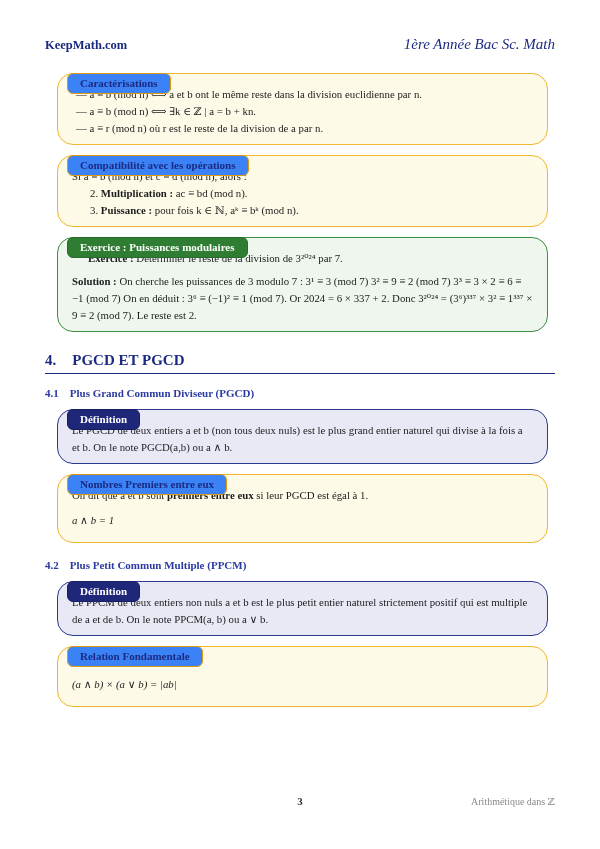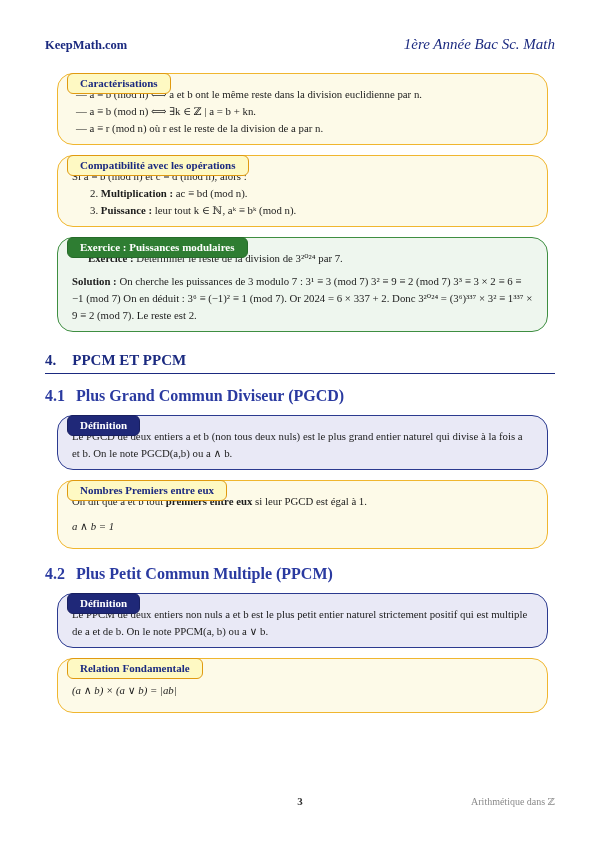--- a/index.html
+++ b/index.html
@@ -45,21 +45,21 @@
     white-space: nowrap;
   }
   .callout .box-body {
     margin-top: 10px;
     border-radius: 16px;
     padding: 12px 14px 7px 14px;
     font-size: 10.8px;
     line-height: 17px;
   }
   
-  .callout.gold .tab { background: #fef9c3; color: #1b2a80; border: 1px solid #e09a10; }
+  .callout.gold .tab { background: #3b82f6; color: #1b2a80; border: 1px solid #e09a10; }
   .callout.gold .box-body { background: #fdfae8; border: 1.5px solid #f0b62f; }
   
   .callout.green .tab { background: #2e7d32; color: #ffffff; border: 1px solid #266b2a; }
   .callout.green .box-body { background: #eef6ee; border: 1.5px solid #3e8e41; }
   
   .callout.navy .tab { background: #1f2878; color: #ffffff; border: 1px solid #181f60; }
   .callout.navy .box-body { background: #e9e9f6; border: 1.5px solid #2b3a8f; }
 
   .dash-item { padding-left: 4px; }
   .list-item { padding-left: 18px; }
@@ -78,21 +78,21 @@
     border-bottom: 1.5px solid #1b2a80;
     color: #1b2a80;
     font-weight: bold;
     font-size: 15px;
   }
   .section-heading .sec-num { margin-right: 16px; }
   .subsection-heading {
     margin: 13px 45px 0 45px;
     color: #2a3aa0;
     font-weight: bold;
-    font-size: 16px;
+    font-size: 11px;
   }
   .subsection-heading .sub-num { margin-right: 11px; }
   
   .page-footer { position: absolute; left: 0; right: 0; top: 795px; height: 16px; }
   .page-num {
     position: absolute; left: 0; right: 0;
     text-align: center;
     font-weight: bold;
     font-size: 11px;
     color: #333333;
@@ -124,70 +124,70 @@
       <div class="dash-item">—  a ≡ b (mod n)  ⟺  ∃k ∈ ℤ | a = b + kn.</div>
       <div class="dash-item">—  a ≡ r (mod n) où r est le reste de la division de a par n.</div>
     </div>
   </div>
 
   <div class="callout gold">
     <span class="tab">Compatibilité avec les opérations</span>
     <div class="box-body">
       <div class="intro-line">Si a ≡ b (mod n) et c ≡ d (mod n), alors :</div>
       <div class="list-item"><span>2.</span> <span class="bold">Multiplication :</span><span> ac ≡ bd (mod n).</span></div>
-      <div class="list-item"><span>3.</span> <span class="bold">Puissance :</span><span> leur tout k ∈ ℕ, aᵏ ≡ bᵏ (mod n).</span></div>
+      <div class="list-item"><span>3.</span> <span class="bold">Puissance :</span><span> pour fois k ∈ ℕ, aᵏ ≡ bᵏ (mod n).</span></div>
     </div>
   </div>
 
   <div class="callout green ex">
     <span class="tab">Exercice : Puissances modulaires</span>
     <div class="box-body">
       <div class="para"><span class="bold">Exercice :</span><span> Déterminer le reste de la division de 3²⁰²⁴ par 7.</span></div>
       <div><span class="bold">Solution :</span><span> On cherche les puissances de 3 modulo 7 : 3¹ ≡ 3 (mod 7) 3² ≡ 9 ≡ 2 (mod 7) 3³ ≡ 3 × 2 ≡ 6 ≡ −1 (mod 7) On en déduit : 3⁶ ≡ (−1)² ≡ 1 (mod 7). Or 2024 = 6 × 337 + 2. Donc 3²⁰²⁴ = (3⁶)³³⁷ × 3² ≡ 1³³⁷ × 9 ≡ 2 (mod 7). Le reste est 2.</span></div>
     </div>
   </div>
 
   <div class="section-heading">
-    <span class="sec-num">4.</span><span>PPCM ET PPCM</span>
+    <span class="sec-num">4.</span><span>PGCD ET PGCD</span>
   </div>
 
   <div class="subsection-heading">
     <span class="sub-num">4.1</span><span>Plus Grand Commun Diviseur (PGCD)</span>
   </div>
 
   <div class="callout navy after-heading">
     <span class="tab">Définition</span>
     <div class="box-body">
       <div>Le PGCD de deux entiers a et b (non tous deux nuls) est le plus grand entier naturel qui divise à la fois a et b. On le note PGCD(a,b) ou a ∧ b.</div>
     </div>
   </div>
 
   <div class="callout gold">
     <span class="tab">Nombres Premiers entre eux</span>
     <div class="box-body">
-      <div><span>On dit que a et b tout </span><span class="bold">premiers entre eux</span><span> si leur PGCD est égal à 1.</span></div>
+      <div><span>On dit que a et b sont </span><span class="bold">premiers entre eux</span><span> si leur PGCD est égal à 1.</span></div>
       <div class="formula">a ∧ b = 1</div>
     </div>
   </div>
 
   <div class="subsection-heading" style="margin-top:16px;">
     <span class="sub-num">4.2</span><span>Plus Petit Commun Multiple (PPCM)</span>
   </div>
 
   <div class="callout navy after-heading">
     <span class="tab">Définition</span>
     <div class="box-body">
       <div>Le PPCM de deux entiers non nuls a et b est le plus petit entier naturel strictement positif qui est multiple de a et de b. On le note PPCM(a, b) ou a ∨ b.</div>
     </div>
   </div>
 
   <div class="callout gold" style="margin-top:10px;">
     <span class="tab">Relation Fondamentale</span>
     <div class="box-body">
-      <div class="formula" style="margin-top:11px;">(a ∧ b) × (a ∨ b) = |ab|</div>
+      <div class="formula" style="margin-top:17px;">(a ∧ b) × (a ∨ b) = |ab|</div>
     </div>
   </div>
 
   <div class="page-footer">
     <div class="page-num">3</div>
     <div class="footer-right">Arithmétique dans ℤ</div>
   </div>
 
 </div>
 

